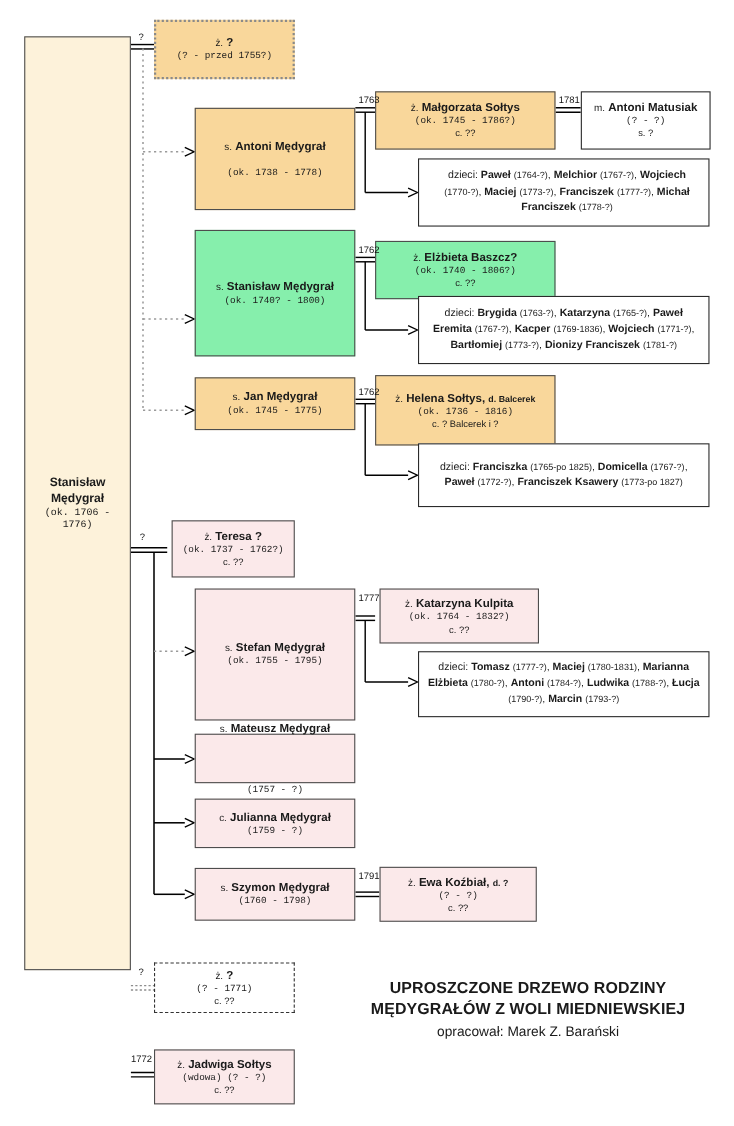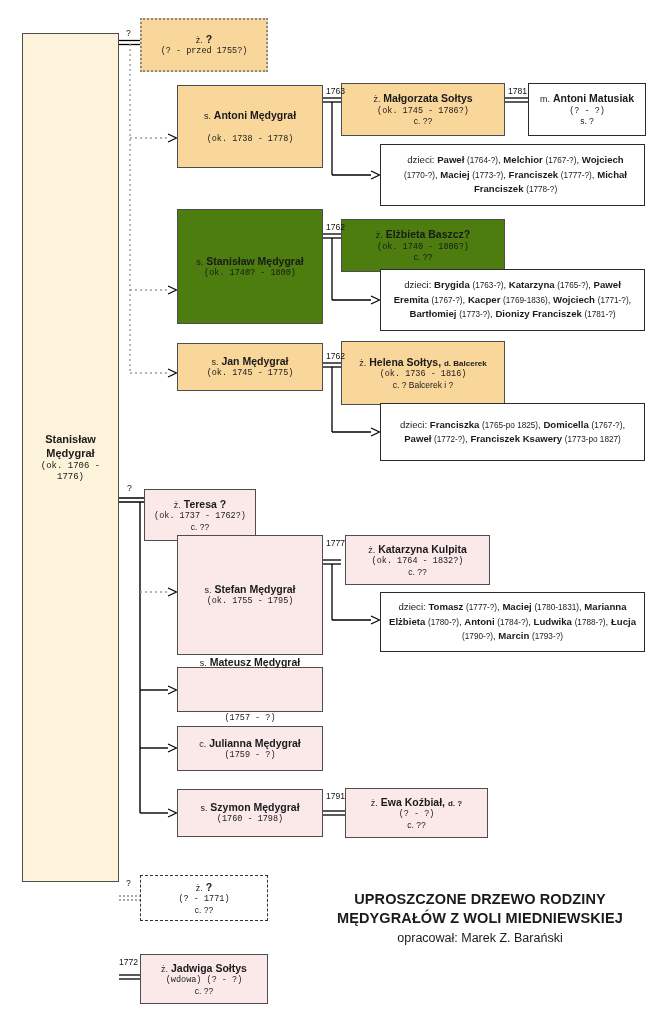--- a/index.html
+++ b/index.html
@@ -40,21 +40,21 @@
   .node .ln1{ font-size:10.5px; }
   .node .ln2{ font-size:8.5px;font-family:Liberation Mono, monospace; }
   .node .ln3{ font-size:8.5px; }
   .pfx{ font-weight:400; font-size:9px; }
   .nm{ font-weight:700; }
   .sfx{ font-weight:700; font-size:8px; }
 
   
   .c-root{ background:#fdf2da; border-color:#4d4d4d; }
   .c-orange{ background:#f9d79b; border-color:#4d4d4d; }
-  .c-blue{ background:#4d7c0f; border-color:#4d4d4d; }
+  .c-blue{ background:#86efac; border-color:#4d4d4d; }
   .c-pink{ background:#fbe9ea; border-color:#4d4d4d; }
   .c-white{ background:#ffffff; border-color:#2b2b2b; }
 
   .b-dotted{ border-style:dotted; border-width:2px; border-color:#8a8a8a; }
   .b-dashed{ border-style:dashed; border-width:1.8px; border-color:#333333; }
 
   
   #root-node{
     left:22px; top:33px; width:97px; height:849px;
     justify-content:center;
@@ -218,21 +218,21 @@
 
   <div class="node c-orange b-dotted" style="left:140px;top:18px;width:128px;height:54px;">
     <div class="ln1">
       <span class="pfx">ż.</span>
       <span class="nm">?</span>
     </div>
     <div class="ln2">(? - przed 1755?)</div>
   </div>
   <div class="yeartag" style="left:126px;top:28px;">?</div>
 
-  <div class="node c-orange" style="left:177px;top:85px;width:146px;height:83px;gap:12px;">
+  <div class="node c-orange" style="left:177px;top:98px;width:146px;height:93px;gap:12px;">
     <div class="ln1">
       <span class="pfx">s.</span>
       <span class="nm">Antoni Mędygrał</span>
     </div>
     <div class="ln2">(ok. 1738 - 1778)</div>
   </div>
 
   <div class="node c-orange" style="left:341px;top:83px;width:164px;height:53px;">
     <div class="ln1">
       <span class="pfx">ż.</span>
@@ -295,21 +295,21 @@
     </div>
     <div class="ln2">(ok. 1736 - 1816)</div>
     <div class="ln3">c. ? Balcerek i ?</div>
   </div>
   <div class="yeartag" style="left:326px;top:351px;">1762</div>
 
   <div class="kids" style="left:380px;top:403px;width:265px;height:58px;">
     <div><span class="lead">dzieci:</span> <b>Franciszka</b> <span class="yr">(1765-po 1825)</span>, <b>Domicella</b> <span class="yr">(1767-?)</span>, <b>Paweł</b> <span class="yr">(1772-?)</span>, <b>Franciszek Ksawery</b> <span class="yr">(1773-po 1827)</span></div>
   </div>
 
-  <div class="node c-pink" style="left:144px;top:473px;width:112px;height:52px;margin-top:16px;">
+  <div class="node c-pink" style="left:156px;top:473px;width:112px;height:52px;">
     <div class="ln1">
       <span class="pfx">ż.</span>
       <span class="nm">Teresa ?</span>
     </div>
     <div class="ln2">(ok. 1737 - 1762?)</div>
     <div class="ln3">c. ??</div>
   </div>
   <div class="yeartag" style="left:127px;top:483px;">?</div>
 
   <div class="node c-pink" style="left:177px;top:535px;width:146px;height:120px;">

